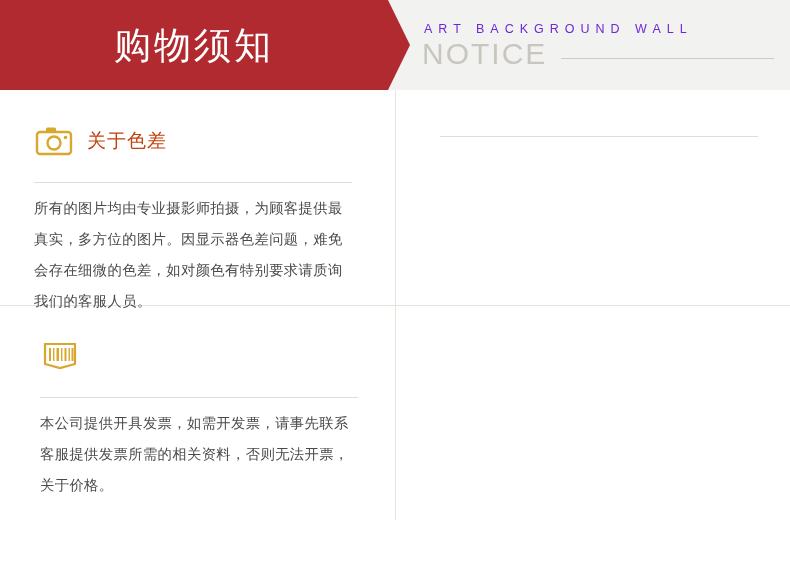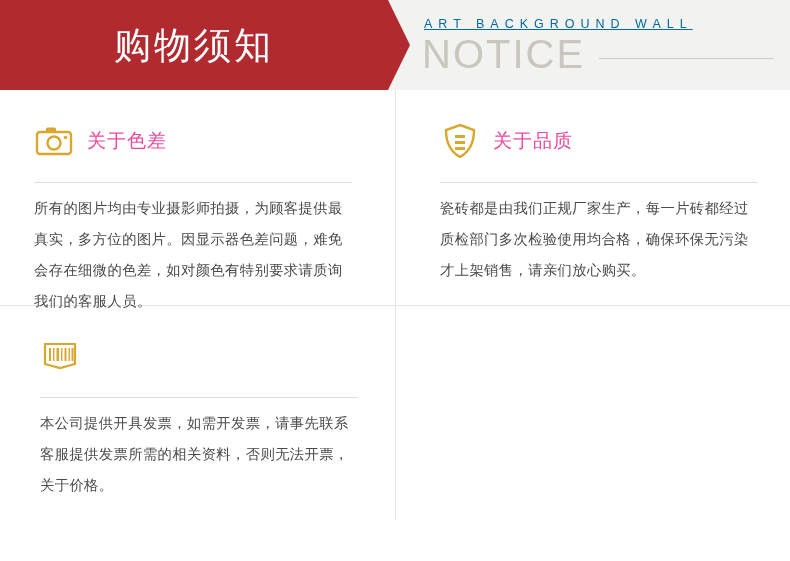--- a/index.html
+++ b/index.html
@@ -56,34 +56,33 @@
     position: absolute;
     left: 0;
     top: 0;
     width: 0;
     height: 0;
     border-top: 45px solid transparent;
     border-bottom: 45px solid transparent;
     border-left: 22px solid #b02a30;
   }
   .eng-top {
-    color: #0369a1;
+    color: #6d28d9;
     font-size: 12.5px;
     letter-spacing: 6px;
     margin-bottom: 3px;
     margin-left: 2px;
-    text-decoration: underline;
   }
   .eng-bottom-row {
     display: flex;
     align-items: center;
   }
   .eng-big {
     color: #c9c6c0;
-    font-size: 40px;
+    font-size: 30px;
     letter-spacing: 2px;
     line-height: 1;
   }
   .eng-rule {
     flex: 1;
     height: 1px;
     background: #cfccc6;
     margin-left: 14px;
     margin-right: 16px;
     margin-top: 10px;
@@ -116,21 +115,21 @@
     width: 40px;
     height: 40px;
     margin-right: 13px;
     flex: 0 0 40px;
     display: flex;
     align-items: center;
     justify-content: center;
   }
   .cell-title {
     font-size: 19px;
-    color: #ec4899;
+    color: #c2410c;
     letter-spacing: 1px;
   }
   .cell-rule {
     height: 1px;
     background: #e2ded6;
     margin: 18px 0 0 0;
     width: 318px;
   }
   .cell-body {
     margin-top: 10px;
@@ -196,33 +195,21 @@
             <circle class="gold-fill" cx="30.5" cy="12.5" r="1.8"></circle>
           </svg>
         </div>
         <div class="cell-title">关于色差</div>
       </div>
       <div class="cell-rule"></div>
       <div class="cell-body">所有的图片均由专业摄影师拍摄，为顾客提供最真实，多方位的图片。因显示器色差问题，难免会存在细微的色差，如对颜色有特别要求请质询我们的客服人员。</div>
     </div>
 
     <div class="cell right">
-      <div class="cell-head">
-        <div class="cell-icon">
-          <svg width="34" height="36" viewBox="0 0 34 36">
-            <path class="gold" d="M17 2 L31 7 C31 20 26 29 17 34 C8 29 3 20 3 7 Z" stroke-width="2.4"></path>
-            <rect class="gold-fill" x="12" y="12" width="10" height="3"></rect>
-            <rect class="gold-fill" x="12" y="18" width="10" height="3"></rect>
-            <rect class="gold-fill" x="12" y="24" width="10" height="3"></rect>
-          </svg>
-        </div>
-        <div class="cell-title">关于品质</div>
-      </div>
       <div class="cell-rule"></div>
-      <div class="cell-body">瓷砖都是由我们正规厂家生产，每一片砖都经过质检部门多次检验使用均合格，确保环保无污染才上架销售，请亲们放心购买。</div>
     </div>
 
 
     <div class="cell right">
       <div class="cell-head">
         <div class="cell-icon">
           <svg width="36" height="32" viewBox="0 0 36 32">
             <path class="gold" d="M3 4 L33 4 L33 24 L18 28 L3 24 Z" stroke-width="2.2"></path>
             <g class="gold-fill">
               <rect x="7" y="8" width="2" height="13"></rect>

